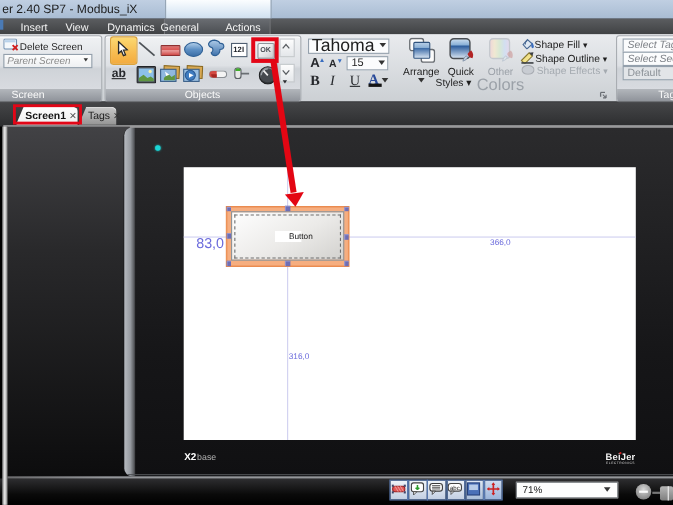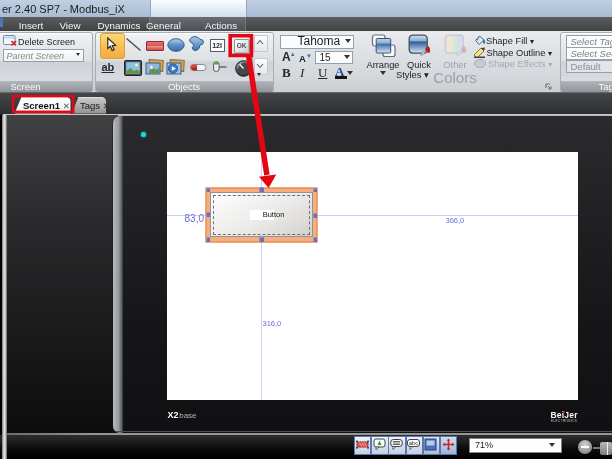--- a/index.html
+++ b/index.html
@@ -136,21 +136,21 @@
 <svg class="abs" style="left:256px;top:39px" width="8" height="6" viewBox="0 0 8 6">
       <path d="M1 5 L4 1.5 L7 5" fill="none" stroke="#5a5e62" stroke-width="1.1"></path>
     </svg>
 <div class="abs" style="left:254px;top:57.5px;width:11.5px;height:15px;border:1px solid #c6cacd;background:linear-gradient(180deg,#fdfdfd,#e4e7ea)"></div>
 <svg class="abs" style="left:256px;top:62.5px" width="8" height="6" viewBox="0 0 8 6">
       <path d="M1 1 L4 4.5 L7 1" fill="none" stroke="#5a5e62" stroke-width="1.1"></path>
     </svg>
 <div class="carr" style="left:256.5px;top:73px;border-left-width:2.5px;border-right-width:2.5px;border-top-width:3.5px;border-top-color:#2a2d30"></div>
 
 <div class="combo" style="left:279.5px;top:35px;width:72.5px;height:11.5px">
-  <span style="padding-left:17px;line-height:11.5px;font-size:12px">Tahoma</span>
+  <span style="padding-left:3px;line-height:11.5px;font-size:16px">Tahoma</span>
 </div>
 <div class="carr" style="left:345px;top:39px"></div>
 <div class="txt" style="left:282px;top:50px;font-size:12px;font-weight:bold;color:#26282c">A<span style="position:relative;top:-5px;left:-1px;font-size:6px;color:#3a6ec0">▲</span></div>
 <div class="txt" style="left:299px;top:52.5px;font-size:9.5px;font-weight:bold;color:#26282c">A<span style="position:relative;top:-4px;font-size:6px;color:#3a6ec0">▼</span></div>
 <div class="combo" style="left:314.5px;top:50.5px;width:36.5px;height:11px">
   <span style="padding-left:4px;line-height:11px;font-size:10px">15</span>
 </div>
 <div class="carr" style="left:344px;top:54.5px"></div>
 <div class="txt" style="left:282px;top:65px;font-family:'Liberation Serif',serif;font-size:13px;font-weight:bold;color:#26282c">B</div>
 <div class="txt" style="left:300px;top:65px;font-family:'Liberation Serif',serif;font-size:13px;font-style:italic;color:#26282c">I</div>
@@ -248,21 +248,21 @@
 <div class="abs" style="left:112px;top:115.5px;width:500px;height:317.7px;border-radius:8px 0 0 8px;background:linear-gradient(180deg,#2b2b2d,#161618 65%,#101012)"></div>
 <div class="abs" style="left:113px;top:115.5px;width:10px;height:317.7px;border-radius:7px 0 0 7px;background:linear-gradient(90deg,#b6bac0,#979ba1 55%,#55575b 90%,#2a2a2c)"></div>
 <div class="abs" style="left:118px;top:115px;width:494px;height:1px;background:#b8b8ba"></div>
 <div class="abs" style="left:116px;top:430.8px;width:496px;height:1px;background:#4e5054"></div>
 <div class="abs" style="left:141px;top:131.7px;width:5px;height:5px;border-radius:50%;background:#1bd6d6;box-shadow:0 0 2px #1bd6d6"></div>
 
 <div class="abs" style="left:167px;top:152.2px;width:411.3px;height:247.4px;background:#fff"></div>
 
 <div class="abs" style="left:167px;top:214.9px;width:411.3px;height:1px;background:#cfcff0"></div>
 <div class="abs" style="left:261.2px;top:152.2px;width:1px;height:247.4px;background:#cfcff0"></div>
-<div class="txt" style="left:178px;top:212.7px;width:26px;text-align:right;font-size:10px;color:#6b6bdc">83,0</div>
+<div class="txt" style="left:178px;top:212.7px;width:26px;text-align:center;font-size:13px;color:#6b6bdc">83,0</div>
 <div class="txt" style="left:445.5px;top:215.8px;font-size:7.5px;color:#6b6bdc">366,0</div>
 <div class="txt" style="left:262.5px;top:319px;font-size:7.5px;color:#6b6bdc">316,0</div>
 
 <div class="abs" style="left:205.7px;top:187.8px;width:111.8px;height:53.9px;background:#f6ae80;box-shadow:0 0 0 0.7px #e8803f, inset 0 0 0 0.7px #eb8d52"></div>
 <div class="abs" style="left:210.2px;top:192.3px;width:102.8px;height:45px;border:1px solid #8e9499;background:linear-gradient(150deg,#fefefe,#ebeae8 55%,#d2d1ce);box-sizing:border-box"></div>
 <div class="abs" style="left:212.7px;top:194.8px;width:97.8px;height:40px;border:1px dashed #6e6e6e;box-sizing:border-box"></div>
 <div class="abs" style="left:249.5px;top:209.8px;width:24px;height:10px;background:#fff"></div>
 <div class="txt" style="left:249.5px;top:210.3px;width:48px;text-align:center;font-size:7.5px;color:#111">Button</div>
 <div class="hdl" style="left:205.6px;top:187.6px"></div>
 <div class="hdl" style="left:259.2px;top:187.3px"></div>

